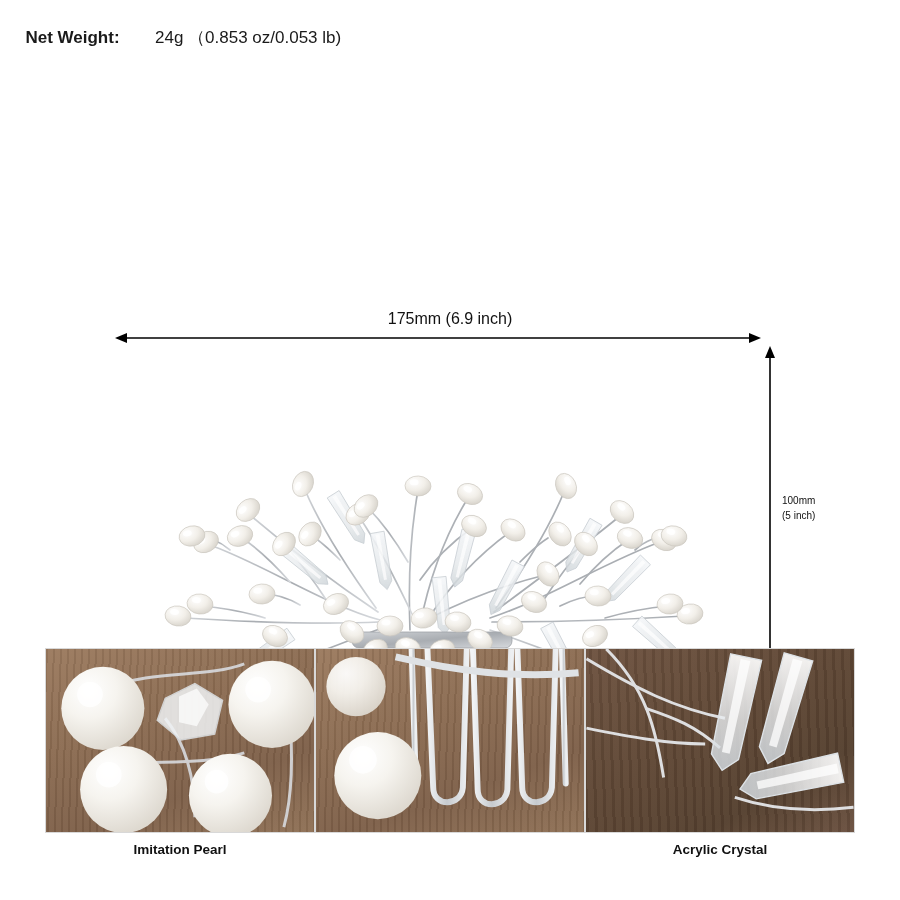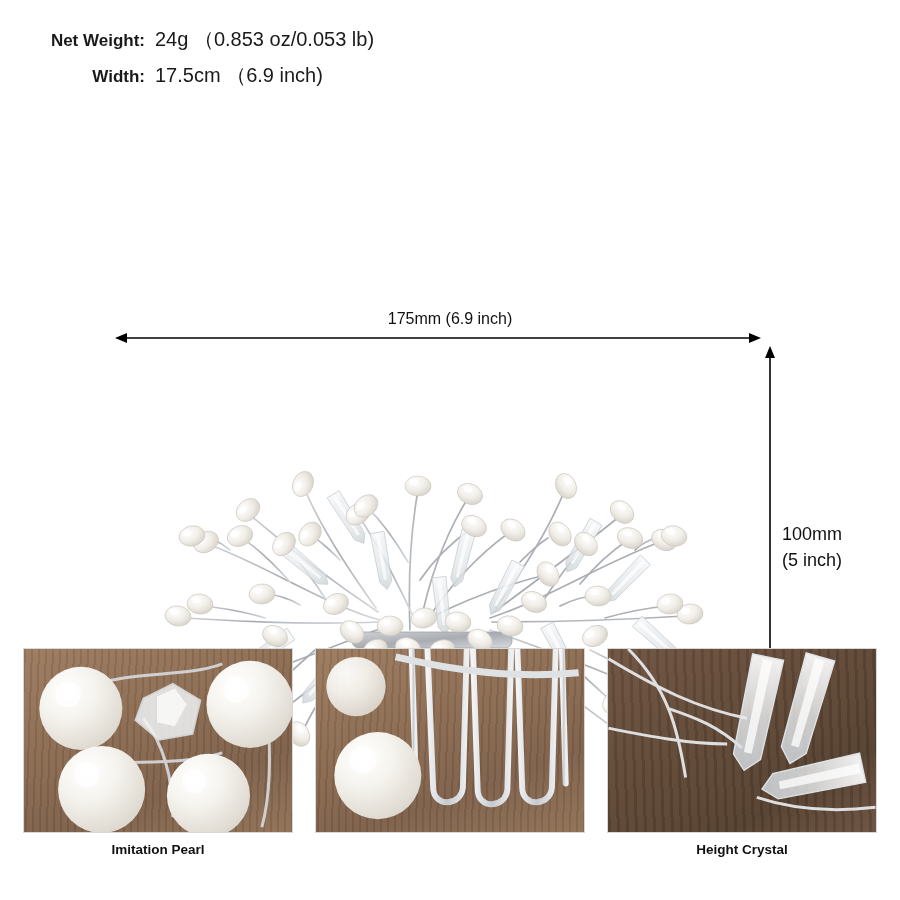--- a/index.html
+++ b/index.html
@@ -24,27 +24,27 @@
     width: 430px;
   }
   .spec-row {
     display: flex;
     align-items: baseline;
     margin-bottom: 9px;
     font-size: 17px;
   }
   .spec-label {
     width: 145px;
-    text-align: right;
+    text-align: center;
     font-weight: bold;
     padding-right: 10px;
     white-space: nowrap;
   }
   .spec-value {
-    font-size: 20px;
+    font-size: 17px;
     white-space: nowrap;
   }
 
   
   .diagram {
     position: absolute;
     left: 0;
     top: 150px;
     width: 900px;
     height: 480px;
@@ -68,22 +68,22 @@
   .dim-right-arrow {
     position: absolute;
     left: 764px;
     top: 196px;
     width: 12px;
     height: 412px;
   }
   .dim-right-label {
     position: absolute;
     left: 782px;
-    top: 371px;
-    font-size: 18px;
+    top: 344px;
+    font-size: 10px;
     line-height: 1.45;
     color: #111;
     white-space: nowrap;
   }
   .comb-art {
     position: absolute;
     left: 90px;
     top: 200px;
     width: 660px;
     height: 410px;
@@ -91,21 +91,20 @@
 
   
   .details {
     position: absolute;
     left: 0;
     top: 648px;
     width: 900px;
     height: 200px;
     display: flex;
     justify-content: center;
-    gap: 22px;
   }
   .detail-card {
     width: 270px;
   }
   .detail-photo {
     width: 270px;
     height: 185px;
     border: 1px solid #d8d8d8;
     box-sizing: border-box;
     overflow: hidden;
@@ -135,24 +134,20 @@
       linear-gradient(150deg, #6e5340 0%, #5f4735 45%, #55402f 75%, #6b5140 100%);
   }
 </style>
 </head>
 <body>
 
 <div class="spec-list">
   <div class="spec-row">
     <div class="spec-label">Net Weight:</div>
     <div class="spec-value">24g （0.853 oz/0.053 lb)</div>
-  </div>
-  <div class="spec-row">
-    <div class="spec-label">Width:</div>
-    <div class="spec-value">17.5cm （6.9 inch)</div>
   </div>
 </div>
 
 <div class="diagram">
 
   <div class="dim-top-label">175mm (6.9 inch)</div>
 
   <svg class="dim-top-arrow" viewBox="0 0 646 12">
     <line x1="6" y1="6" x2="640" y2="6" stroke="#000" stroke-width="1.6"></line>
     <polygon points="0,6 12,1 12,11" fill="#000"></polygon>
@@ -552,16 +547,16 @@
         <g transform="translate(200,58) rotate(16)">
           <path d="M-15,-52 L15,-52 L13,46 L0,60 L-13,46 Z" fill="url(#cg2)" stroke="#dde2e6" stroke-width="1.4"></path>
           <path d="M-5,-49 L5,-49 L4,42 L-4,42 Z" fill="#ffffff" opacity="0.75"></path>
         </g>
         <g transform="translate(210,130) rotate(78)">
           <path d="M-15,-48 L15,-48 L13,42 L0,56 L-13,42 Z" fill="url(#cg2)" stroke="#dde2e6" stroke-width="1.4"></path>
           <path d="M-5,-45 L5,-45 L4,38 L-4,38 Z" fill="#ffffff" opacity="0.75"></path>
         </g>
       </svg>
     </div>
-    <div class="detail-caption">Height Crystal</div>
+    <div class="detail-caption">Acrylic Crystal</div>
   </div>
 
 </div>
 
 </body></html>

